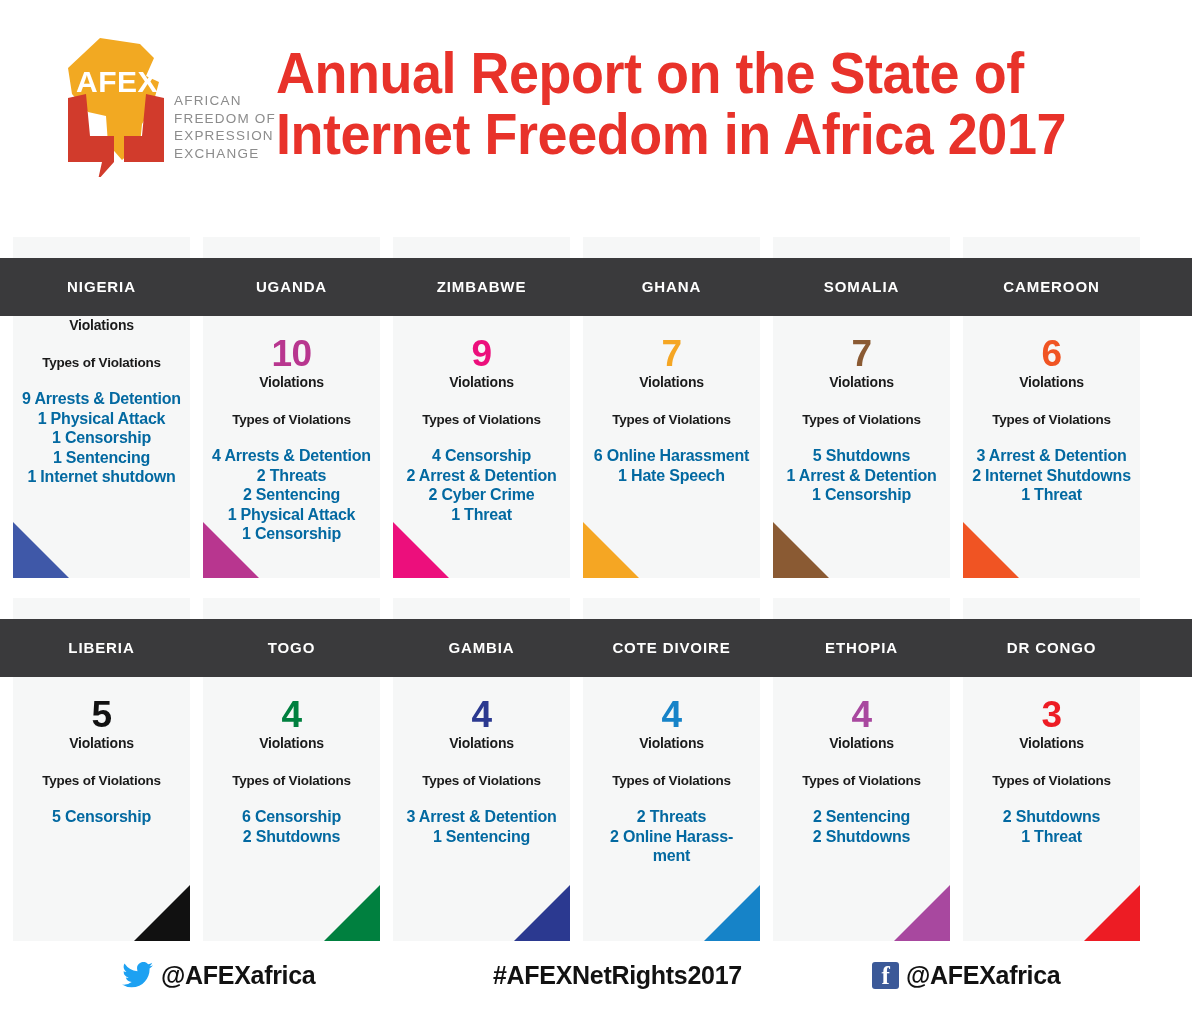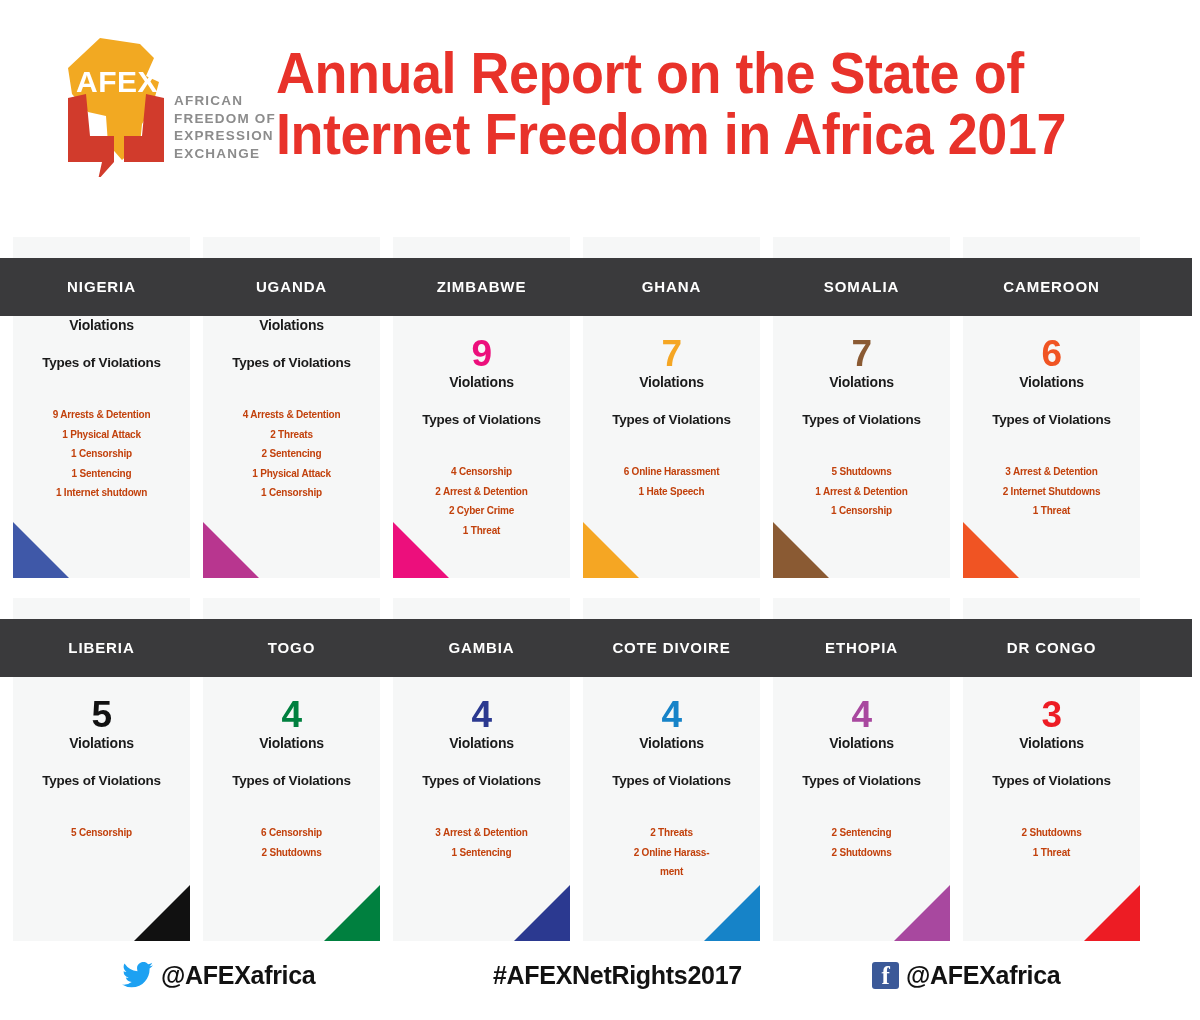--- a/index.html
+++ b/index.html
@@ -21,21 +21,21 @@
   .logo-wrap{
     position:absolute;left:62px;top:30px;width:200px;height:150px;
   }
   .logo-mark{
     position:absolute;left:0px;top:2px;width:120px;height:145px;
   }
   .logo-text{
     position:absolute;left:112px;top:62px;
     font-family:"Liberation Sans", sans-serif;
     font-size:13.5px;letter-spacing:1.2px;line-height:17.5px;
-    color:#8c8c8c;font-weight:700;white-space:pre;
+    color:#8c8c8c;font-weight:400;white-space:pre;
   }
   .title{
     position:absolute;left:276px;top:42px;width:890px;
     color:#e8322a;
     font-family:"Liberation Sans Narrow","Liberation Sans", sans-serif;
     font-weight:bold;
     font-size:58px;
     line-height:61px;
     letter-spacing:-0.5px;
     transform:scaleX(0.93);
@@ -101,24 +101,24 @@
     letter-spacing:-0.2px;
   }
   .types-head{
     font-size:13.5px;
     font-weight:bold;
     color:#1a1a1a;
     margin-top:19px;
     letter-spacing:-0.2px;
   }
   .types-list{
-    margin-top:35px;
-    font-size:10px;
-    font-weight:bold;
-    color:#c2410c;
+    margin-top:19px;
+    font-size:16px;
+    font-weight:bold;
+    color:#0369a1;
     line-height:19.5px;
     letter-spacing:-0.2px;
     padding:0 5px;
   }
   .types-list div{white-space:nowrap;}
 
   
   .tri{
     position:absolute;
     width:0;height:0;
@@ -203,20 +203,21 @@
           <div>1 Sentencing</div>
           <div>1 Internet shutdown</div>
         </div>
       </div>
     </div>
 
     <div class="card">
       <span class="tri bl" style="color:#b8368f"></span>
       <div class="card-name">UGANDA</div>
       <div class="card-body">
+        <div class="count" style="color:#b8368f">10</div>
         <div class="viol-label">Violations</div>
         <div class="types-head">Types of Violations</div>
         <div class="types-list">
           <div>4 Arrests &amp; Detention</div>
           <div>2 Threats</div>
           <div>2 Sentencing</div>
           <div>1 Physical Attack</div>
           <div>1 Censorship</div>
         </div>
       </div>

